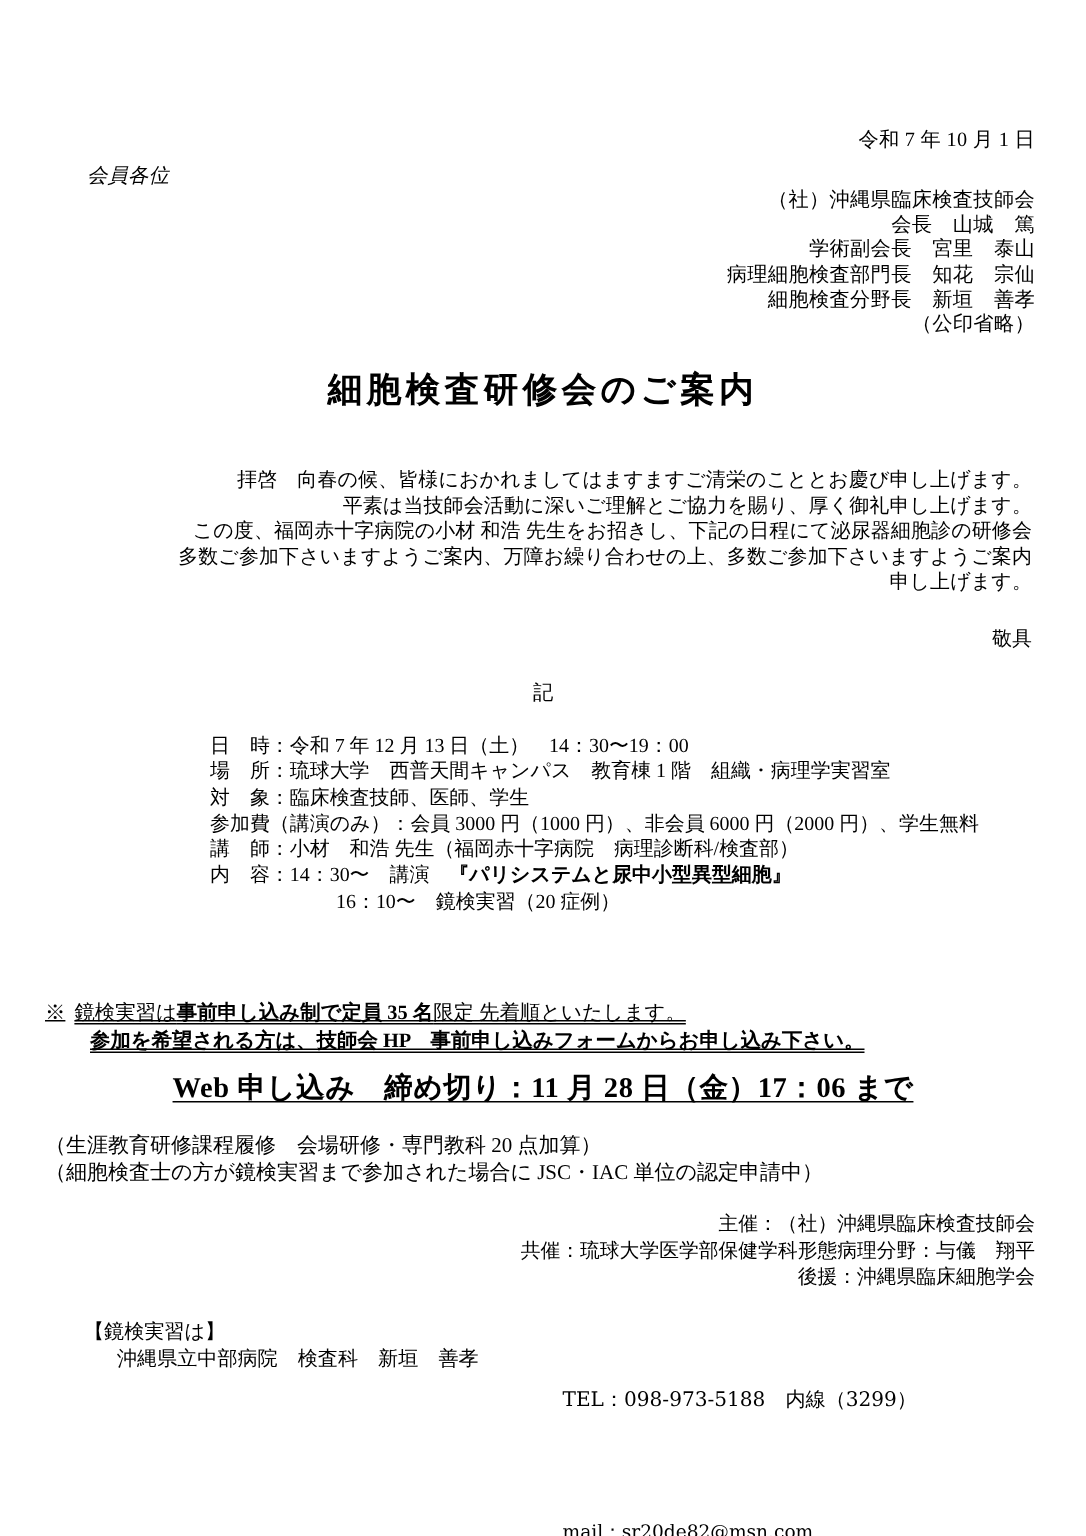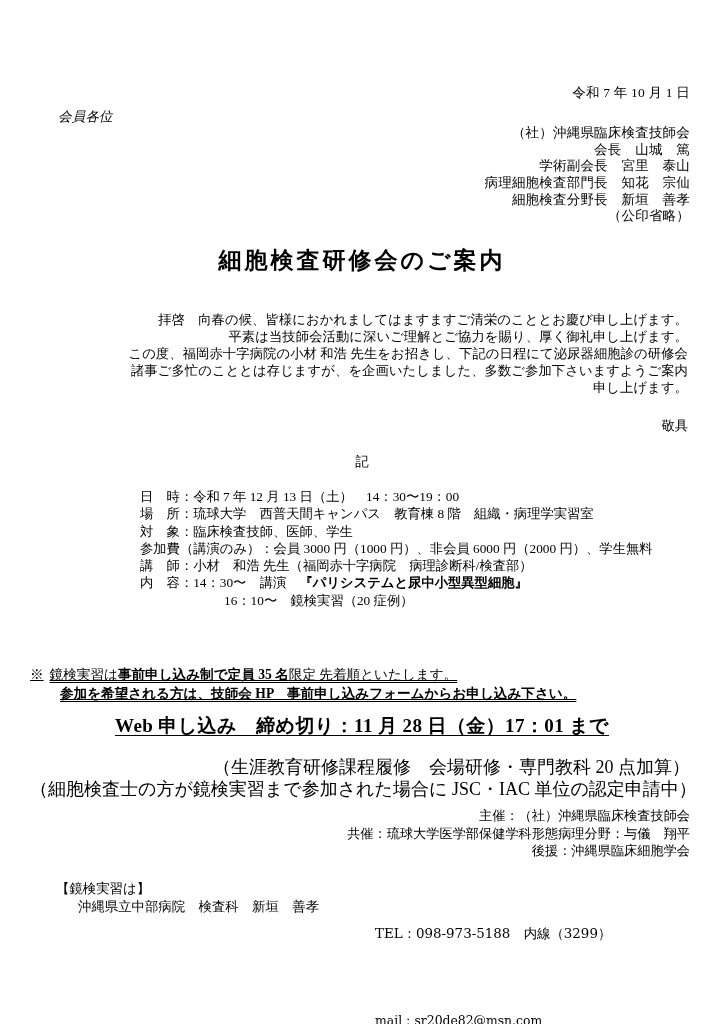--- a/index.html
+++ b/index.html
@@ -116,22 +116,22 @@
     font-size: 19px;
     font-weight: bold;
     letter-spacing: .4px;
   }
   .web-deadline .inner { display: inline-block; }
 
   
   .credits {
     position: absolute;
     top: 758px; left: 30px; right: 34px;
-    text-align: right;
-    font-size: 18px;
+    text-align: left;
+    font-size: 14px;
   }
   .credits .ln { display: block; margin-bottom: 4px; white-space: pre; }
 
   
   .organizers {
     position: absolute;
     top: 809px; left: 30px; right: 34px;
     text-align: right;
     font-size: 13.2px;
   }
@@ -172,44 +172,44 @@
     <span class="ln">細胞検査分野長　新垣　善孝</span>
     <span class="ln">（公印省略）</span>
   </div>
 
   <div class="doc-title">細胞検査研修会のご案内</div>
 
   <div class="greeting">
     <span class="ln indent">拝啓　向春の候、皆様におかれましてはますますご清栄のこととお慶び申し上げます。</span>
     <span class="ln">平素は当技師会活動に深いご理解とご協力を賜り、厚く御礼申し上げます。</span>
     <span class="ln indent">この度、福岡赤十字病院の小材 和浩 先生をお招きし、下記の日程にて泌尿器細胞診の研修会</span>
-    <span class="ln indent">諸事ご多忙のこととは存じますが、を企画いたしました、多数ご参加下さいますようご案内</span>
+    <span class="ln indent">多数ご参加下さいますようご案内、万障お繰り合わせの上、多数ご参加下さいますようご案内</span>
     <span class="ln">申し上げます。</span>
   </div>
   <div class="keigu">敬具</div>
 
   <div class="ki-mark">記</div>
 
   <div class="details">
     <span class="ln"><span>日　時：</span><span>令和 7 年 12 月 13 日（土）　14：30〜19：00</span></span>
-    <span class="ln"><span>場　所：</span><span>琉球大学　西普天間キャンパス　教育棟 8 階　組織・病理学実習室</span></span>
+    <span class="ln"><span>場　所：</span><span>琉球大学　西普天間キャンパス　教育棟 1 階　組織・病理学実習室</span></span>
     <span class="ln"><span>対　象：</span><span>臨床検査技師、医師、学生</span></span>
     <span class="ln"><span>参加費（講演のみ）：</span><span>会員 3000 円（1000 円）、非会員 6000 円（2000 円）、学生無料</span></span>
     <span class="ln"><span>講　師：</span><span>小材　和浩 先生（福岡赤十字病院　病理診断科/検査部）</span></span>
     <span class="ln"><span>内　容：</span><span>14：30〜　講演　</span><span class="em">『パリシステムと尿中小型異型細胞』</span></span>
     <span class="ln" style="padding-left:84px;">16：10〜　鏡検実習（20 症例）</span>
   </div>
 
   <div class="notice">
     <span class="ln"><span class="mark">※</span><span class="ul"><span>鏡検実習は</span><span class="bold">事前申し込み制で定員 35 名</span><span>限定 先着順といたします。</span></span></span>
     <span class="ln l2"><span class="ul bold">参加を希望される方は、技師会 HP　事前申し込みフォームからお申し込み下さい。</span></span>
   </div>
 
   <div class="web-deadline">
-    <span class="inner ul">Web 申し込み　締め切り：11 月 28 日（金）17：01 まで</span>
+    <span class="inner ul">Web 申し込み　締め切り：11 月 28 日（金）17：06 まで</span>
   </div>
 
   <div class="credits">
     <span class="ln">（生涯教育研修課程履修　会場研修・専門教科 20 点加算）</span>
     <span class="ln">（細胞検査士の方が鏡検実習まで参加された場合に JSC・IAC 単位の認定申請中）</span>
   </div>
 
   <div class="organizers">
     <span class="ln">主催：（社）沖縄県臨床検査技師会</span>
     <span class="ln">共催：琉球大学医学部保健学科形態病理分野：与儀　翔平</span>

